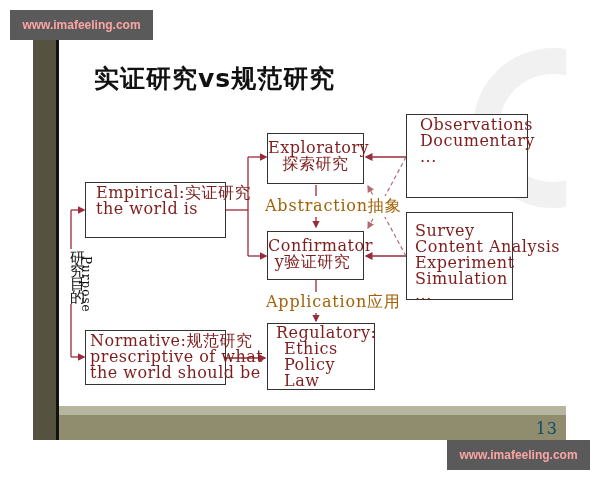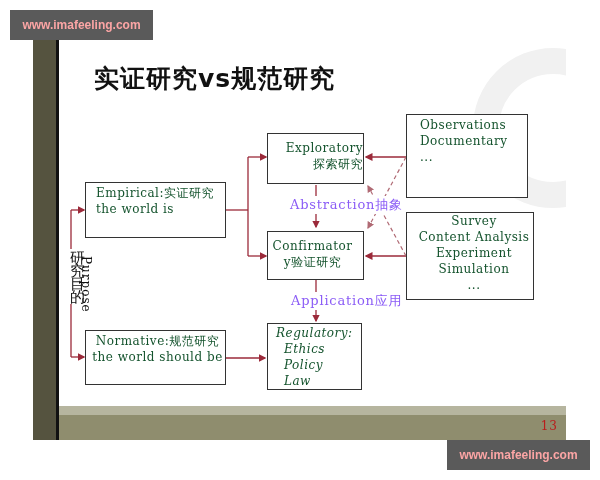--- a/index.html
+++ b/index.html
@@ -30,34 +30,34 @@
   }
 
   .title {
     position: absolute; left: 37px; top: 22px;
     font-size: 25px; font-weight: bold; color: #111;
     font-family: "DejaVu Sans", sans-serif; letter-spacing: 1px; margin-left: 24px;
   }
 
   .box {
     position: absolute; border: 1.5px solid #333; background: #fff;
-    font-size: 12px; color: #14532d; line-height: 16px; box-sizing: border-box;
+    font-size: 16px; color: #7f1d1d; line-height: 16px; box-sizing: border-box;
     letter-spacing: 0.5px;
   }
   .box .ln { display: block; white-space: nowrap; }
 
   .label {
-    position: absolute; font-size: 13px; color: #8b5cf6; background: #fff;
-    white-space: nowrap; letter-spacing: 0.8px; margin-left: 25px;
+    position: absolute; font-size: 16px; color: #a16207; background: #fff;
+    white-space: nowrap; letter-spacing: 0.8px;
   }
 
   .footer-light { position: absolute; left: 26px; top: 366px; width: 507px; height: 9px; background: #b6b59f; }
   .footer-dark { position: absolute; left: 26px; top: 375px; width: 507px; height: 25px; background: #8f8d6e; }
   .page-num {
-    position: absolute; right: 8px; top: 379px; font-size: 12px; color: #b91c1c;
+    position: absolute; right: 8px; top: 379px; font-size: 16px; color: #0c4a6e;
     letter-spacing: 1px;
     margin-left: 39px;
   }
 
   .vlabel-cn {
     position: absolute; left: 37px; top: 212px; width: 14px;
     font-size: 15px; line-height: 13px; color: #111; background: #fff;
   }
   .vlabel-en {
     position: absolute; left: 60px; top: 216px;
@@ -115,51 +115,52 @@
   <div class="vlabel-cn">研究目的</div>
   <div class="vlabel-en">Purpose</div>
 
   <div class="box" style="left:52px; top:142px; width:141px; height:56px; padding:2px 0 0 10px;">
     <span class="ln">Empirical:实证研究</span>
     <span class="ln">the world is</span>
   </div>
 
   <div class="box" style="left:52px; top:290px; width:141px; height:55px; padding:2px 0 0 4px; text-align:center;">
     <span class="ln">Normative:规范研究</span>
+    <span class="ln">prescriptive of what</span>
     <span class="ln">the world should be</span>
   </div>
 
-  <div class="box" style="left:234px; top:93px; width:97px; height:51px; padding:6px 0 0 0; text-align:right;">
+  <div class="box" style="left:234px; top:93px; width:97px; height:51px; padding:6px 0 0 0; text-align:center;">
     <span class="ln">Exploratory</span>
     <span class="ln">探索研究</span>
   </div>
 
   <div class="label" style="left:232px; top:156px;">Abstraction抽象</div>
 
   <div class="box" style="left:234px; top:191px; width:97px; height:49px; padding:6px 6px 0 0; text-align:center;">
     <span class="ln">Confirmator</span>
     <span class="ln">y验证研究</span>
   </div>
 
   <div class="label" style="left:233px; top:252px;">Application应用</div>
 
-  <div class="box" style="left:234px; top:283px; width:95px; height:67px; padding:1px 0 0 8px;font-style:italic;">
+  <div class="box" style="left:234px; top:283px; width:108px; height:67px; padding:1px 0 0 8px;">
     <span class="ln">Regulatory:</span>
     <span class="ln" style="padding-left:8px;">Ethics</span>
     <span class="ln" style="padding-left:8px;">Policy</span>
     <span class="ln" style="padding-left:8px;">Law</span>
   </div>
 
   <div class="box" style="left:373px; top:74px; width:122px; height:84px; padding:2px 0 0 13px;">
     <span class="ln">Observations</span>
     <span class="ln">Documentary</span>
     <span class="ln">...</span>
   </div>
 
-  <div class="box" style="left:373px; top:172px; width:128px; height:88px; padding:0 0 0 8px;text-align:center;">
+  <div class="box" style="left:373px; top:172px; width:107px; height:88px; padding:10px 0 0 8px;">
     <span class="ln">Survey</span>
     <span class="ln">Content Analysis</span>
     <span class="ln">Experiment</span>
     <span class="ln">Simulation</span>
     <span class="ln">...</span>
   </div>
 
   <div class="footer-light"></div>
   <div class="footer-dark"></div>
   <div class="page-num">13</div>

